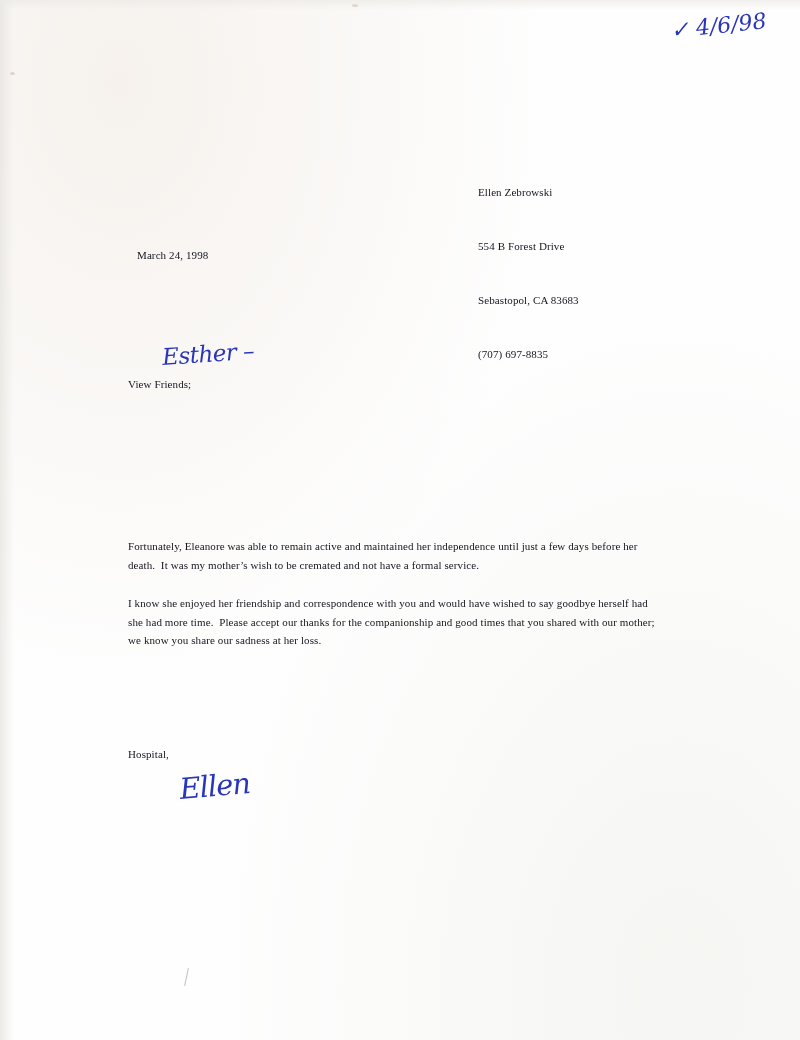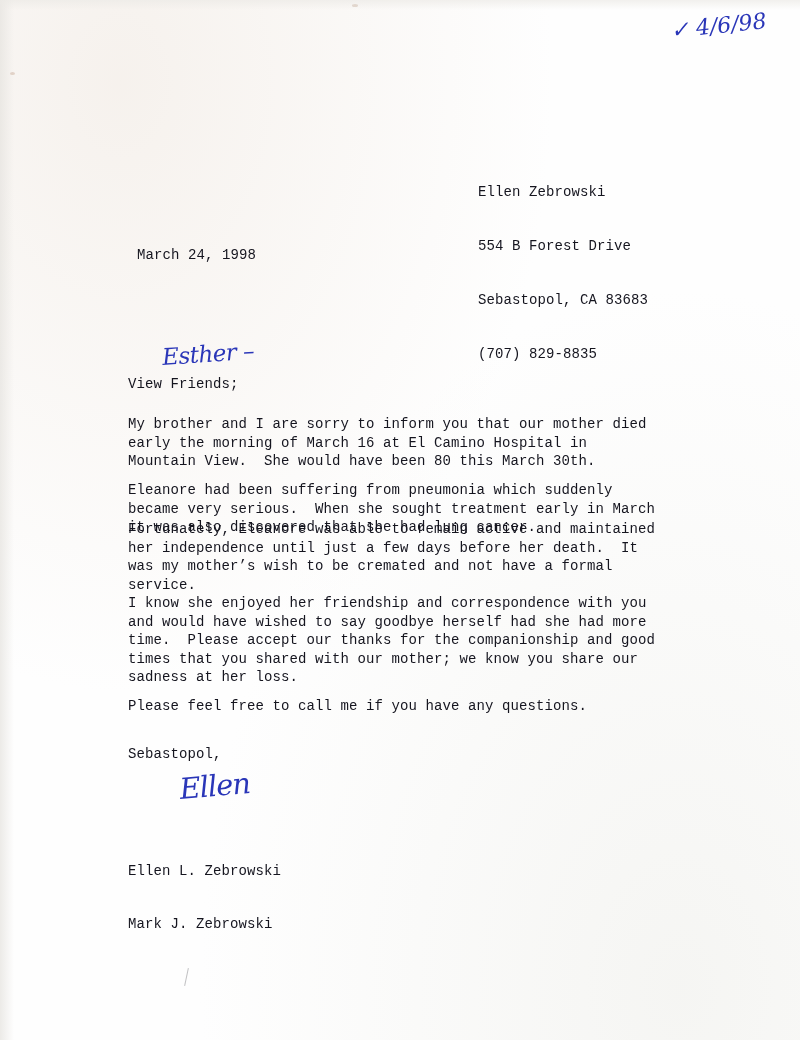--- a/index.html
+++ b/index.html
@@ -42,22 +42,22 @@
     background: linear-gradient(to bottom, rgba(236,234,230,0.7), rgba(255,255,255,0));
   }
   .scan-speck {
     position: absolute;
     background: rgba(200,170,150,0.45);
     border-radius: 50%;
   }
 
   .letter-text {
     position: absolute;
-    font-family: Liberation Mono, monospace;
-    font-size: 14px;
+    font-family: Liberation Serif, serif;
+    font-size: 11px;
     line-height: 17.5px;
     color: #15151f;
     white-space: pre-wrap;
     letter-spacing: 0.1px;
   }
 
   
   .sender-block {
     left: 478px;
     top: 147px;
@@ -77,21 +77,21 @@
   }
 
   
   .para {
     left: 128px;
     width: 535px;
     line-height: 18.5px;
   }
   .p1 { top: 415px; }
   .p2 { top: 481px; }
-  .p3 { top: 520px; }
+  .p3 { top: 537px; }
   .p4 { top: 594px; }
   .p5 { top: 697px; }
 
   .closing { left: 128px; top: 746px; }
 
   .signature-names {
     left: 128px;
     top: 828px;
     line-height: 17.5px;
   }
@@ -150,39 +150,32 @@
 
   <div class="ink ink-note">
     <span>✓</span>
     <span>4/6/98</span>
   </div>
 
   <div class="letter-text sender-block">
     <div>Ellen Zebrowski</div>
     <div>554 B Forest Drive</div>
     <div>Sebastopol, CA 83683</div>
-    <div>(707) 829-8835</div>
+    <div>(707) 697-8835</div>
   </div>
 
   <div class="letter-text date-line">March 24, 1998</div>
 
   <div class="ink ink-esther">Esther –</div>
 
   <div class="letter-text salutation">View Friends;</div>
 
-  <div class="letter-text para p1">My brother and I are sorry to inform you that our mother died early the morning of March 16 at El Camino Hospital in Mountain View.  She would have been 80 this March 30th.</div>
-  <div class="letter-text para p2">Eleanore had been suffering from pneumonia which suddenly became very serious.  When she sought treatment early in March it was also discovered that she had lung cancer.</div>
   <div class="letter-text para p3">Fortunately, Eleanore was able to remain active and maintained her independence until just a few days before her death.  It was my mother’s wish to be cremated and not have a formal service.</div>
   <div class="letter-text para p4">I know she enjoyed her friendship and correspondence with you and would have wished to say goodbye herself had she had more time.  Please accept our thanks for the companionship and good times that you shared with our mother; we know you share our sadness at her loss.</div>
-  <div class="letter-text para p5">Please feel free to call me if you have any questions.</div>
 
-  <div class="letter-text closing">Sebastopol,</div>
+  <div class="letter-text closing">Hospital,</div>
 
   <div class="ink ink-ellen">Ellen</div>
 
-  <div class="letter-text signature-names">
-    <div>Ellen L. Zebrowski</div>
-    <div>Mark J. Zebrowski</div>
-  </div>
 
   <div class="pencil-mark"></div>
 
 </div>
 
 </body></html>

